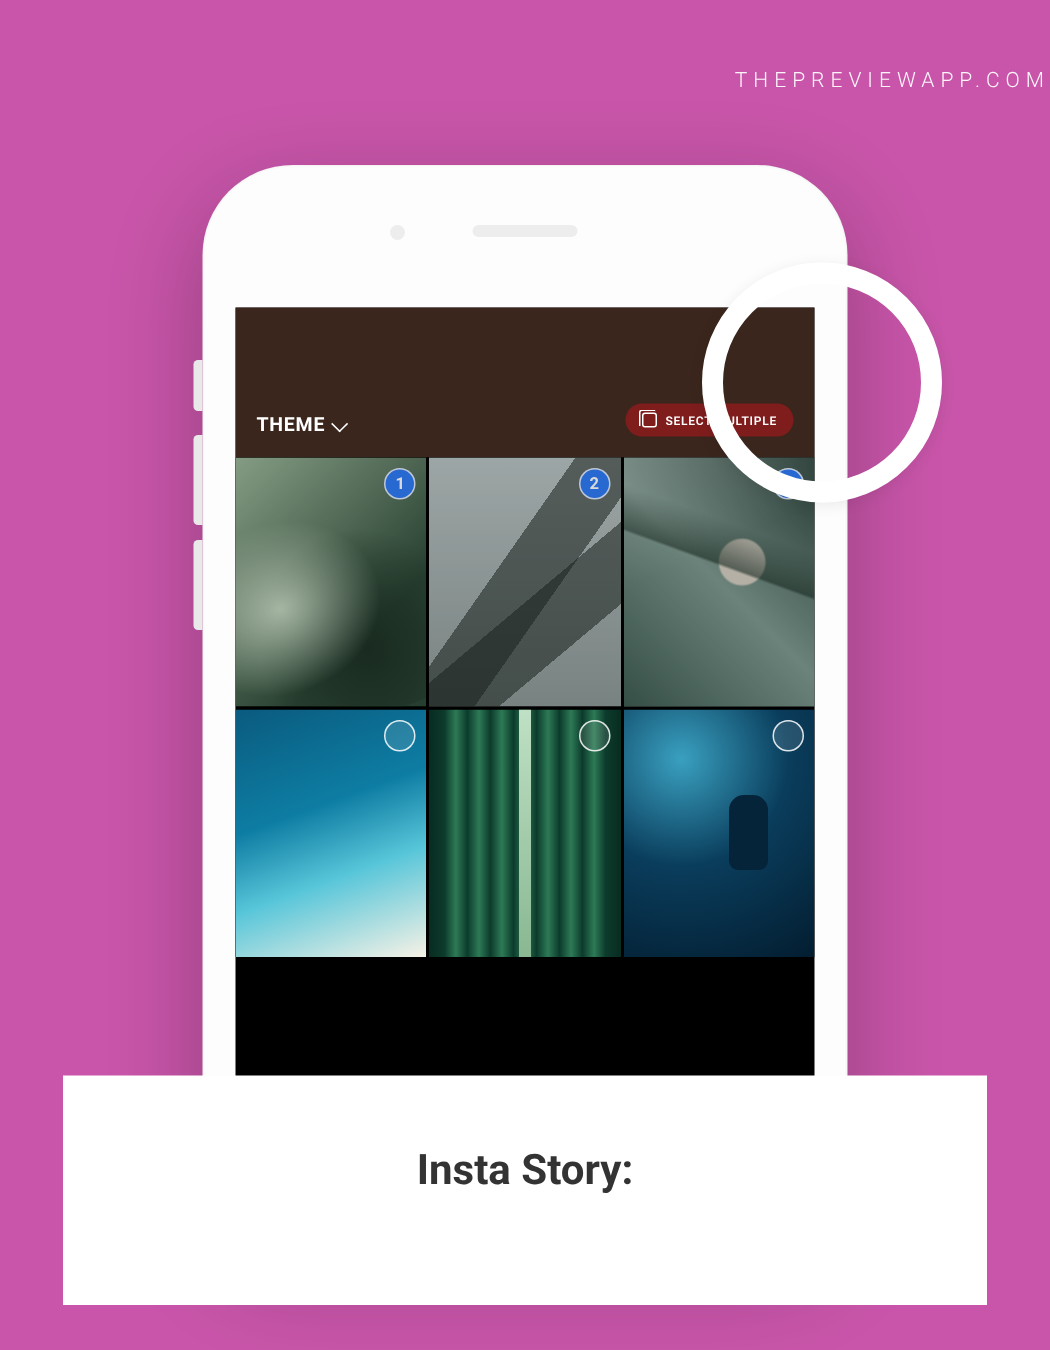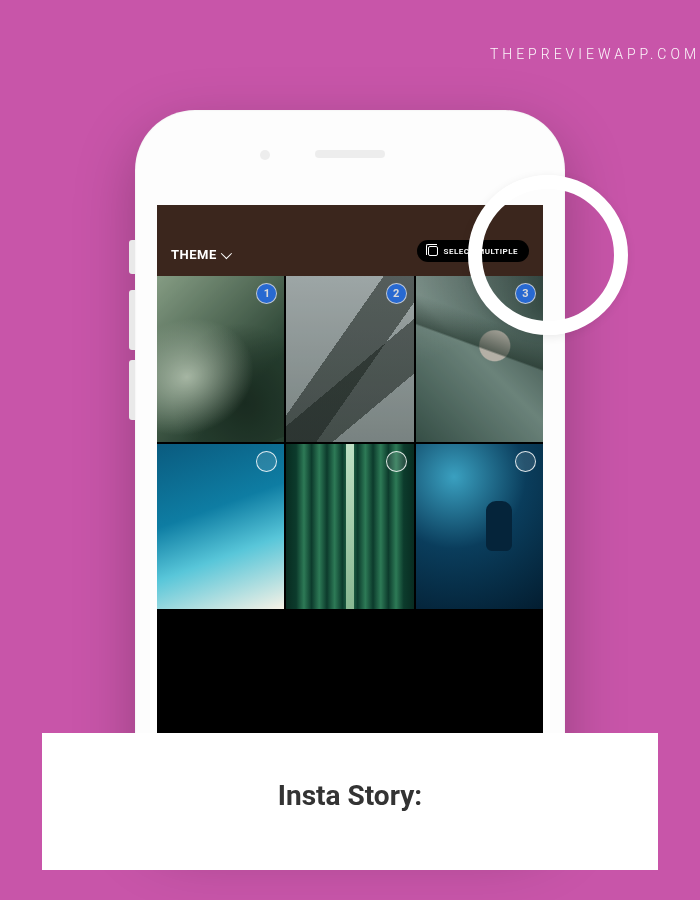--- a/index.html
+++ b/index.html
@@ -66,21 +66,21 @@
     border-radius: 50%;
     background: #ededed;
   }
   .screen {
     position: absolute;
     top: 95px; left: 22px; right: 22px; bottom: 80px;
     overflow: hidden;
     background: #000;
   }
   .top-bar {
-    height: 71px;
+    height: 100px;
     background: #3b261d;
     display: flex;
     align-items: flex-end;
     justify-content: space-between;
     padding: 0 14px 14px 14px;
   }
   .theme-drop {
     color: #fff;
     font-weight: 700;
     font-size: 13px;
@@ -90,21 +90,21 @@
     gap: 4px;
   }
   .chev {
     display: inline-block;
     width: 8px; height: 8px;
     border-right: 1.5px solid #fff;
     border-bottom: 1.5px solid #fff;
     transform: rotate(45deg) translateY(-2px);
   }
   .select-pill {
-    background: #000000;
+    background: #7f1d1d;
     color: #fff;
     border-radius: 14px;
     padding: 6px 11px;
     font-size: 8px;
     font-weight: 600;
     letter-spacing: 0.5px;
     display: flex;
     align-items: flex-end;
     gap: 6px;
   }
@@ -191,21 +191,21 @@
     bottom: 30px;
     background: #fff;
     padding: 46px 30px 52px 30px;
     text-align: center;
     color: #3f3f3f;
   }
   .caption-title {
     font-size: 28px;
     font-weight: 700;
     color: #333;
-    margin-bottom: 6px;
+    margin-bottom: 22px;
   }
   .caption-sub {
     font-size: 27px;
     font-weight: 300;
     color: #5a5a5a;
     line-height: 1.5;
     font-family: "Segoe UI", Roboto, sans-serif;
   }
 </style>
 </head>

